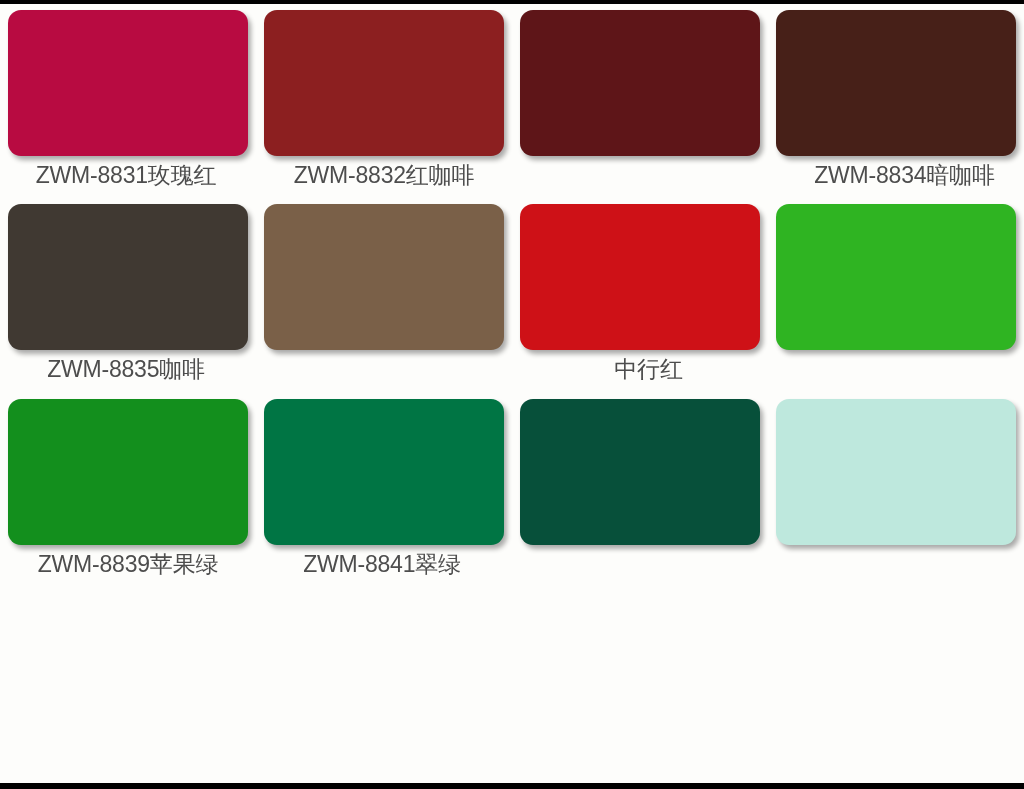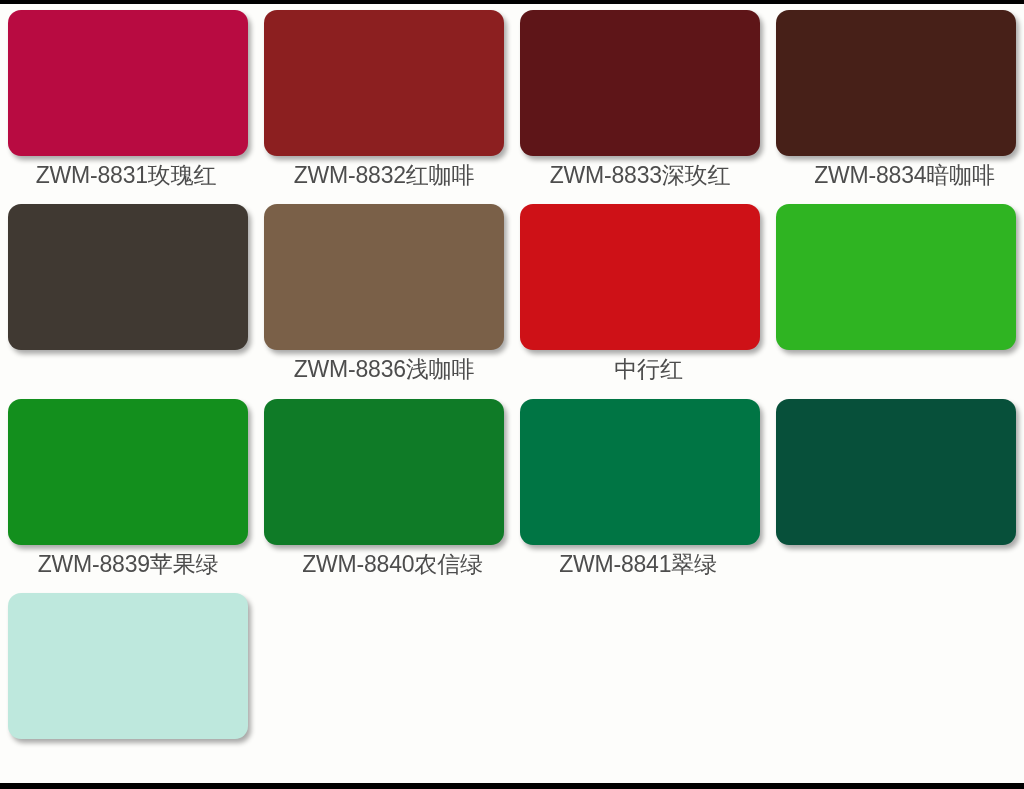--- a/index.html
+++ b/index.html
@@ -91,47 +91,42 @@
   <div class="swatch-cell col-0">
         <div class="swatch-chip" style="background: rgb(184, 11, 65);"></div>
         <div class="swatch-label">ZWM-8831玫瑰红</div>
       </div>
       <div class="swatch-cell col-1">
         <div class="swatch-chip" style="background: rgb(140, 31, 32);"></div>
         <div class="swatch-label">ZWM-8832红咖啡</div>
       </div>
       <div class="swatch-cell col-2">
         <div class="swatch-chip" style="background: rgb(94, 21, 24);"></div>
-        <div class="swatch-label">ZWM-8833深玫红</div>
       </div>
       <div class="swatch-cell col-3">
         <div class="swatch-chip" style="background: rgb(71, 32, 24);"></div>
         <div class="swatch-label">ZWM-8834暗咖啡</div>
       </div>
       <div class="swatch-cell col-0">
         <div class="swatch-chip" style="background: rgb(64, 57, 50);"></div>
+        <div class="swatch-label">ZWM-8835咖啡</div>
       </div>
       <div class="swatch-cell col-1">
         <div class="swatch-chip" style="background: rgb(122, 96, 72);"></div>
-        <div class="swatch-label">ZWM-8836浅咖啡</div>
       </div>
       <div class="swatch-cell col-3">
         <div class="swatch-chip" style="background: rgb(206, 17, 23);"></div>
         <div class="swatch-label">中行红</div>
       </div>
       <div class="swatch-cell col-1">
         <div class="swatch-chip" style="background: rgb(47, 180, 34);"></div>
       </div>
       <div class="swatch-cell col-2">
         <div class="swatch-chip" style="background: rgb(19, 143, 29);"></div>
         <div class="swatch-label">ZWM-8839苹果绿</div>
-      </div>
-      <div class="swatch-cell col-3">
-        <div class="swatch-chip" style="background: rgb(15, 123, 39);"></div>
-        <div class="swatch-label">ZWM-8840农信绿</div>
       </div>
       <div class="swatch-cell col-0">
         <div class="swatch-chip" style="background: rgb(0, 117, 68);"></div>
         <div class="swatch-label">ZWM-8841翠绿</div>
       </div>
       <div class="swatch-cell col-1">
         <div class="swatch-chip" style="background: rgb(7, 80, 58);"></div>
       </div>
       <div class="swatch-cell col-2">
         <div class="swatch-chip" style="background: rgb(190, 232, 221);"></div>

